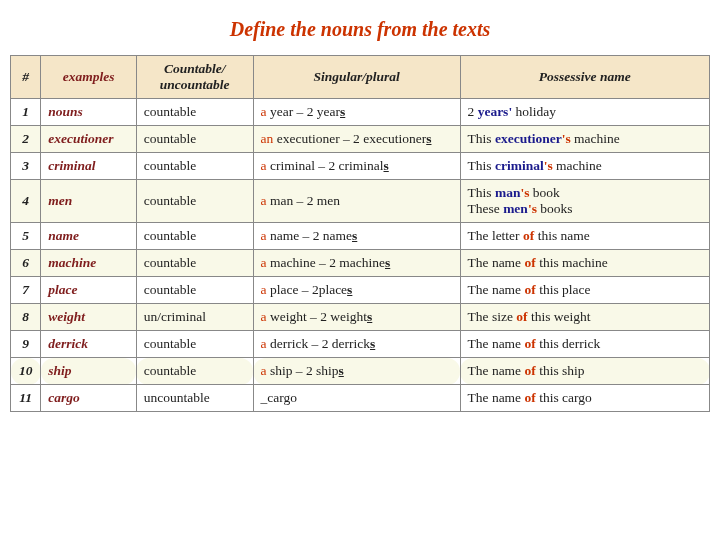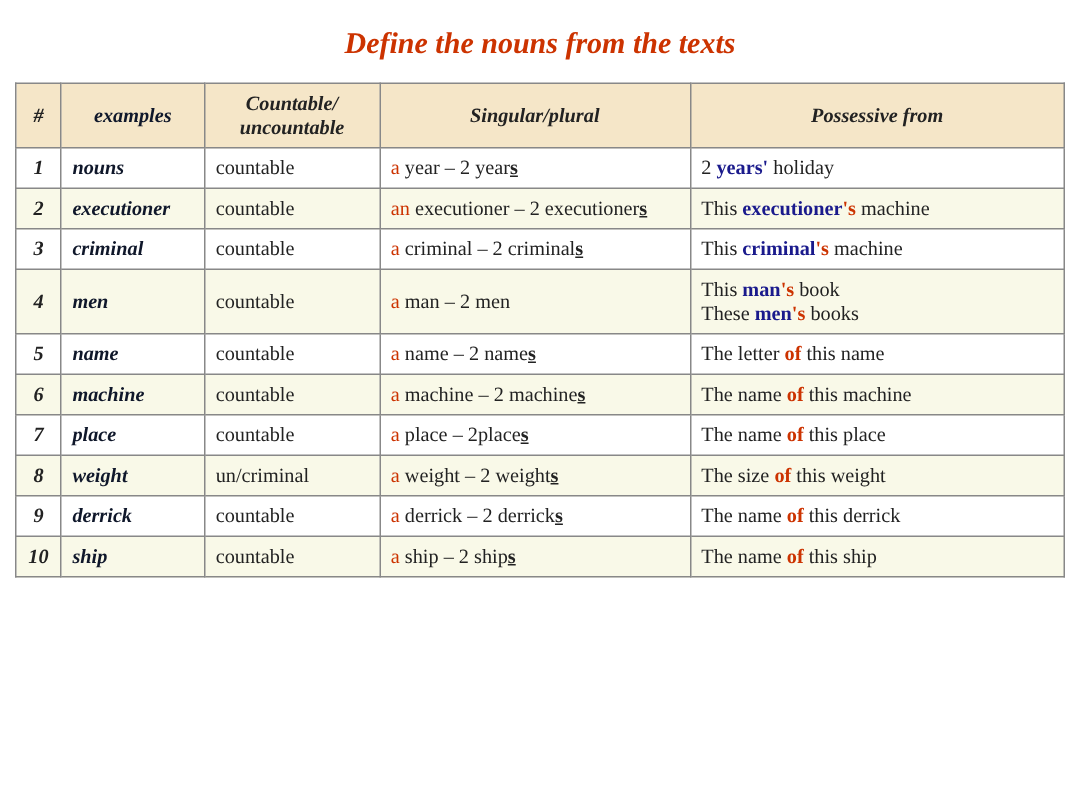--- a/index.html
+++ b/index.html
@@ -44,25 +44,25 @@
     
     tr.row-1 td { background: #fff; }
     tr.row-2 td { background: #f9f9e8; }
     tr.row-3 td { background: #fff; }
     tr.row-4 td { background: #f9f9e8; }
     tr.row-5 td { background: #fff; }
     tr.row-6 td { background: #f9f9e8; }
     tr.row-7 td { background: #fff; }
     tr.row-8 td { background: #f9f9e8; }
     tr.row-9 td { background: #fff; }
-    tr.row-10 td { background: #f9f9e8; }
+    tr.row-10 td { background: #f9f9e8; border-radius: 13px; }
     tr.row-11 td { background: #fff; }
 
     .num-col { font-weight: bold; font-style: italic; width: 28px; text-align: center; }
-    .ex-col { font-style: italic; font-weight: bold; color: #0f172a; width: 90px; }
+    .ex-col { font-style: italic; font-weight: bold; color: #7f1d1d; width: 90px; }
     .count-col { width: 110px; }
     .sing-col { width: 195px; margin-top: 35px; }
     .poss-col { width: 235px; }
 
     
     .art { color: #cc3300; }
     .bold-s { font-weight: bold; text-decoration: underline; }
 
     
     .poss-red { color: #cc3300; font-weight: bold; }
@@ -73,21 +73,21 @@
 
 <h1>Define the nouns  from the texts</h1>
 
 <table>
   <thead>
     <tr>
       <th class="num-col">#</th>
       <th class="ex-col">examples</th>
       <th class="count-col">Countable/<br>uncountable</th>
       <th class="sing-col">Singular/plural</th>
-      <th class="poss-col">Possessive from</th>
+      <th class="poss-col">Possessive name</th>
     </tr>
   </thead>
   <tbody id="table-body">
   <tr class="row-1">
         <td class="num-col">1</td>
         <td class="ex-col">nouns</td>
         <td class="count-col">countable</td>
         <td class="sing-col"><span class="art">a </span>year – 2 year<span class="bold-s">s</span></td>
         <td class="poss-col">2 <span class="poss-blue">years'</span> holiday</td>
       </tr>
@@ -147,14 +147,21 @@
         <td class="sing-col"><span class="art">a </span>derrick – 2 derrick<span class="bold-s">s</span></td>
         <td class="poss-col">The name <span class="poss-red">of</span> this derrick</td>
       </tr>
       <tr class="row-10">
         <td class="num-col">10</td>
         <td class="ex-col">ship</td>
         <td class="count-col">countable</td>
         <td class="sing-col"><span class="art">a </span>ship – 2 ship<span class="bold-s">s</span></td>
         <td class="poss-col">The name <span class="poss-red">of</span> this ship</td>
       </tr>
+      <tr class="row-11">
+        <td class="num-col">11</td>
+        <td class="ex-col">cargo</td>
+        <td class="count-col">uncountable</td>
+        <td class="sing-col">_cargo</td>
+        <td class="poss-col">The name <span class="poss-red">of</span> this cargo</td>
+      </tr>
     </tbody>
 </table>
 
 </body></html>

